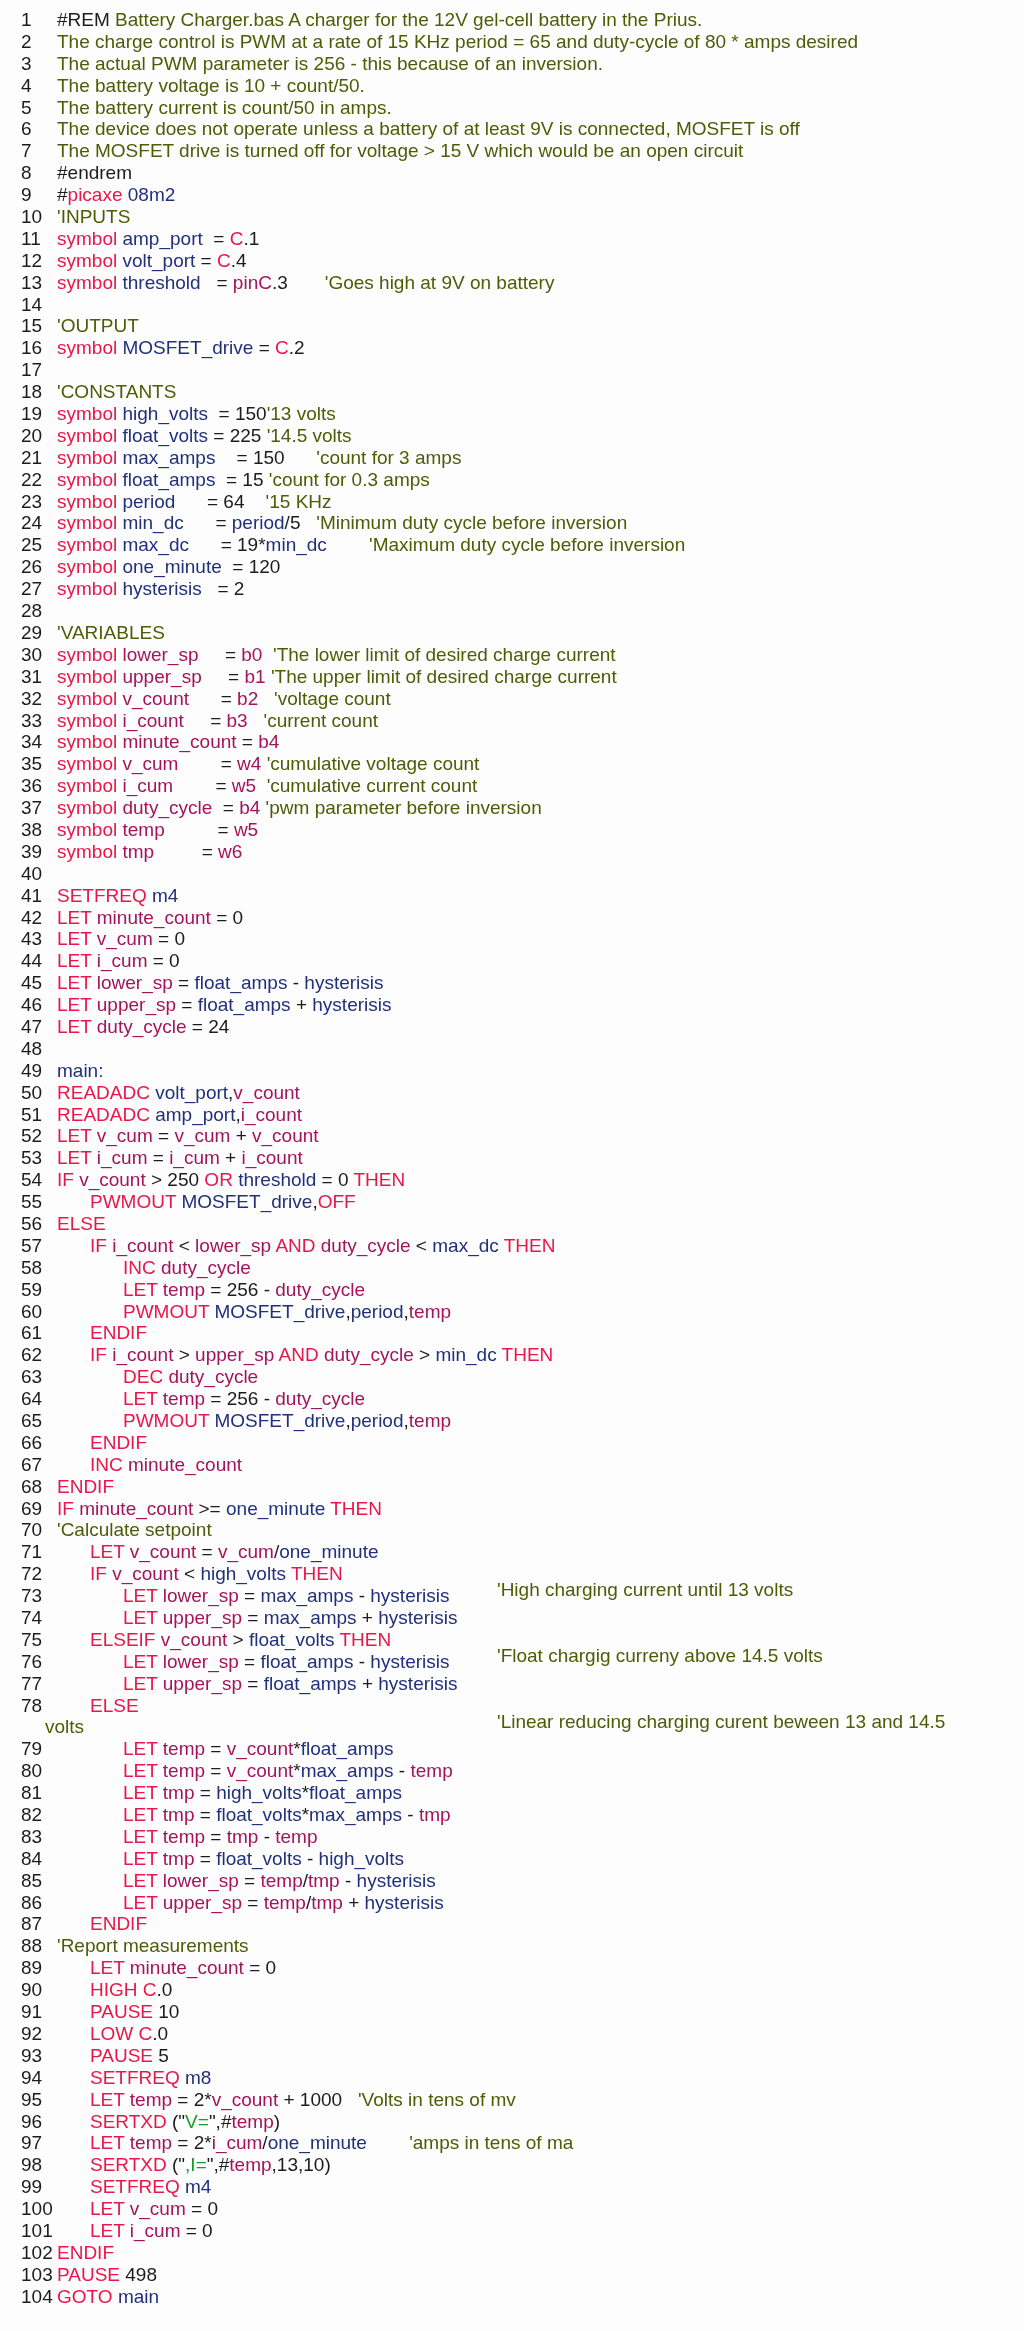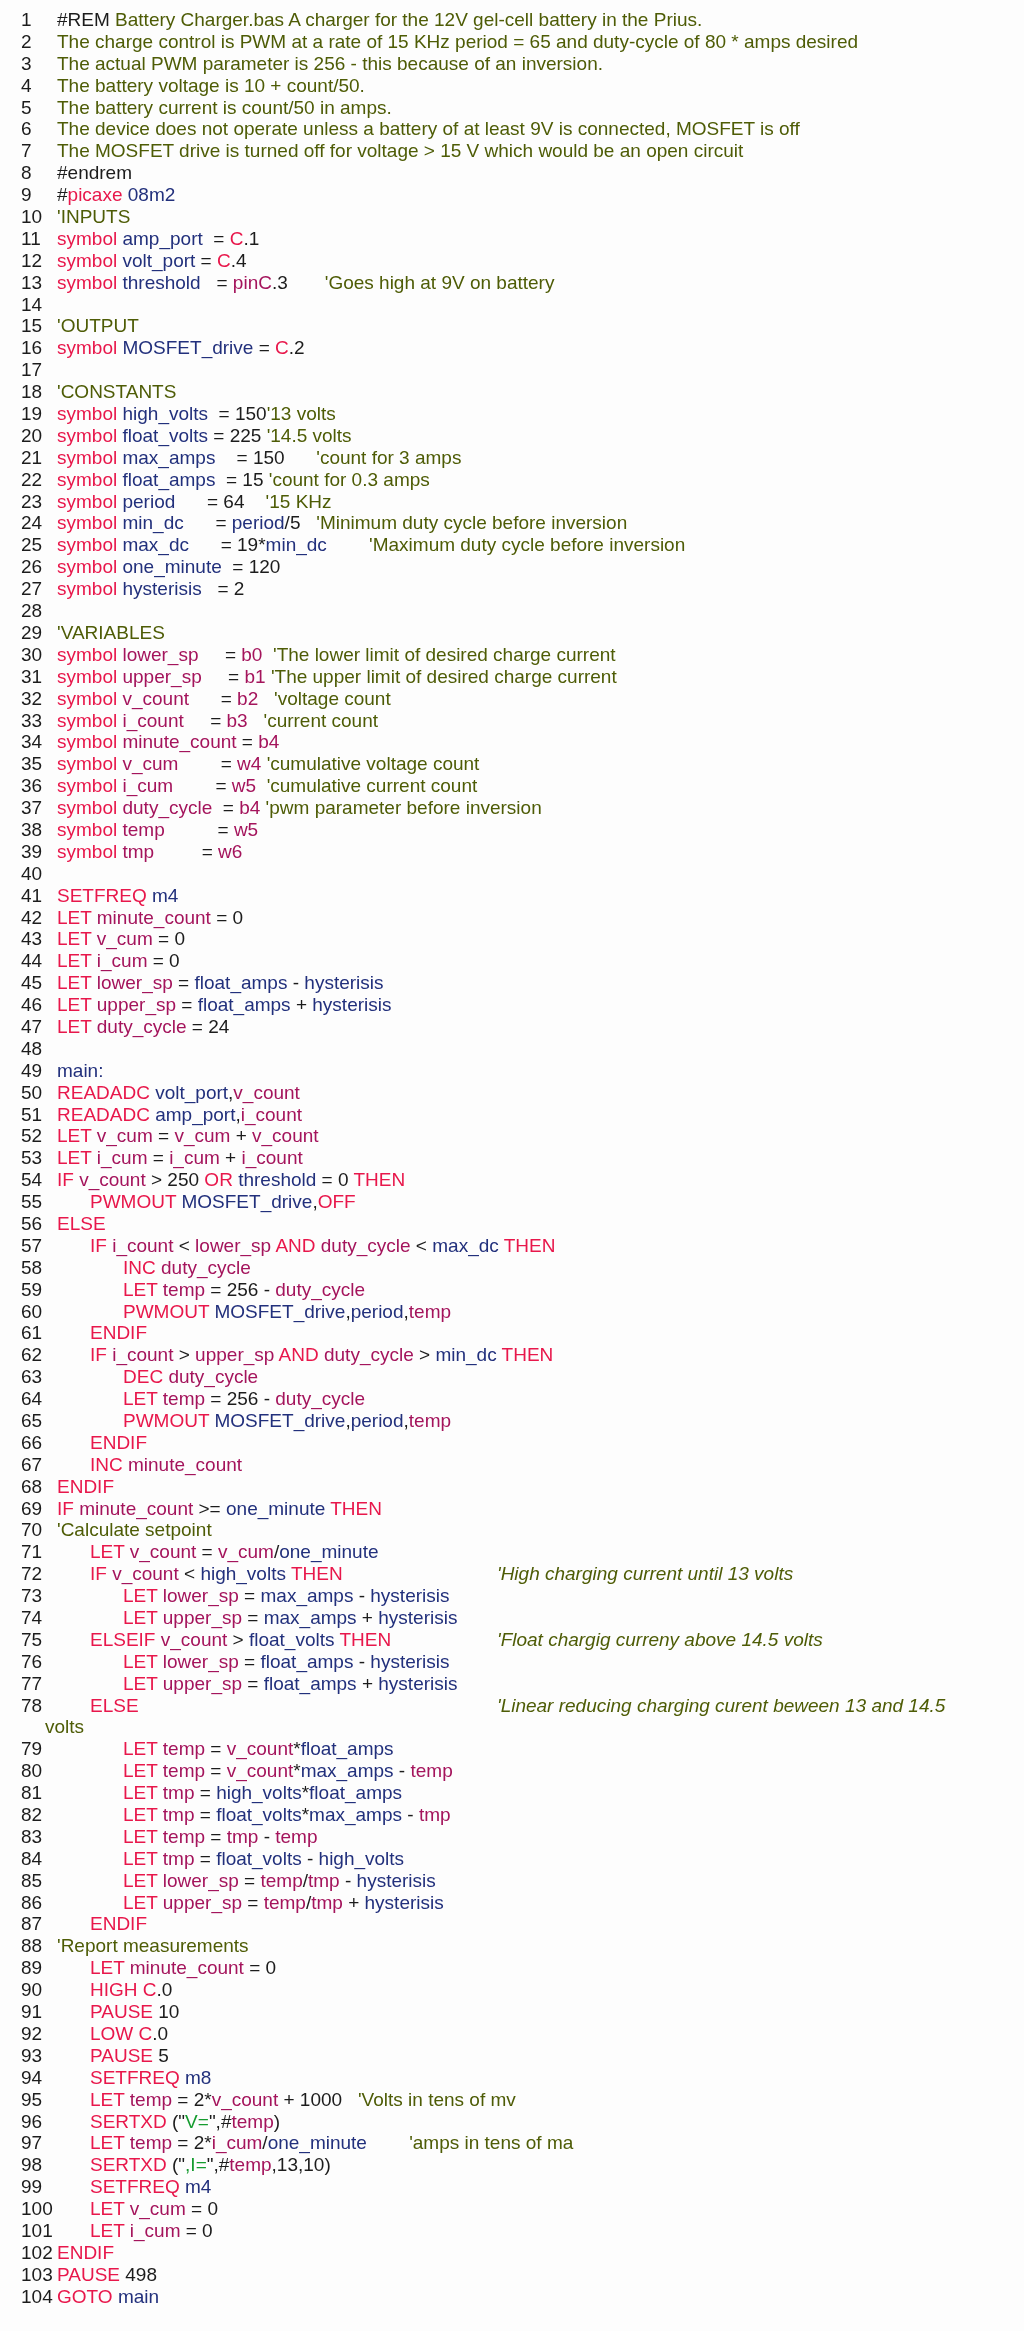--- a/index.html
+++ b/index.html
@@ -25,18 +25,18 @@
     color: var(--text, #1c1c1c);
   }
   .cd { position: relative; flex: 1 1 auto; }
   .cd.wrap { margin-left: -12px; }
   .k { color: var(--keyword, #e8174b); }
   .d { color: var(--ident, #22307c); }
   .v { color: var(--variable, #a4145c); }
   .c { color: var(--comment, #4e5c06); }
   .s { color: var(--string, #149b2e); }
   .t { color: var(--text, #1c1c1c); }
-  .abs { position: absolute; left: 473px; top: 0; font-style: italic; }
+  .abs { position: absolute; left: 473px; top: 16px; }
 </style>
 </head>
 <body style="background: rgb(253, 253, 253);">
 
 <div id="listing"><div class="row"><span class="ln">1</span><span class="cd" style="padding-left: 0px;"><span class="t">#REM </span><span class="c">Battery Charger.bas A charger for the 12V gel-cell battery in the Prius.</span></span></div><div class="row"><span class="ln">2</span><span class="cd" style="padding-left: 0px;"><span class="c">The charge control is PWM at a rate of 15 KHz period = 65 and duty-cycle of 80 * amps desired</span></span></div><div class="row"><span class="ln">3</span><span class="cd" style="padding-left: 0px;"><span class="c">The actual PWM parameter is 256 - this because of an inversion.</span></span></div><div class="row"><span class="ln">4</span><span class="cd" style="padding-left: 0px;"><span class="c">The battery voltage is 10 + count/50.</span></span></div><div class="row"><span class="ln">5</span><span class="cd" style="padding-left: 0px;"><span class="c">The battery current is count/50 in amps.</span></span></div><div class="row"><span class="ln">6</span><span class="cd" style="padding-left: 0px;"><span class="c">The device does not operate unless a battery of at least 9V is connected, MOSFET is off</span></span></div><div class="row"><span class="ln">7</span><span class="cd" style="padding-left: 0px;"><span class="c">The MOSFET drive is turned off for voltage &gt; 15 V which would be an open circuit</span></span></div><div class="row"><span class="ln">8</span><span class="cd" style="padding-left: 0px;"><span class="t">#endrem</span></span></div><div class="row"><span class="ln">9</span><span class="cd" style="padding-left: 0px;"><span class="t">#</span><span class="k">picaxe</span><span class="t"> </span><span class="d">08m2</span></span></div><div class="row"><span class="ln">10</span><span class="cd" style="padding-left: 0px;"><span class="c">'INPUTS</span></span></div><div class="row"><span class="ln">11</span><span class="cd" style="padding-left: 0px;"><span class="k">symbol </span><span class="d">amp_port</span><span class="t">  = </span><span class="k">C</span><span class="t">.1</span></span></div><div class="row"><span class="ln">12</span><span class="cd" style="padding-left: 0px;"><span class="k">symbol </span><span class="d">volt_port</span><span class="t"> = </span><span class="k">C</span><span class="t">.4</span></span></div><div class="row"><span class="ln">13</span><span class="cd" style="padding-left: 0px;"><span class="k">symbol </span><span class="d">threshold</span><span class="t">   = </span><span class="v">pinC</span><span class="t">.3</span><span class="t">       </span><span class="c">'Goes high at 9V on battery</span></span></div><div class="row"><span class="ln">14</span><span class="cd" style="padding-left: 0px;"></span></div><div class="row"><span class="ln">15</span><span class="cd" style="padding-left: 0px;"><span class="c">'OUTPUT</span></span></div><div class="row"><span class="ln">16</span><span class="cd" style="padding-left: 0px;"><span class="k">symbol </span><span class="d">MOSFET_drive</span><span class="t"> = </span><span class="k">C</span><span class="t">.2</span></span></div><div class="row"><span class="ln">17</span><span class="cd" style="padding-left: 0px;"></span></div><div class="row"><span class="ln">18</span><span class="cd" style="padding-left: 0px;"><span class="c">'CONSTANTS</span></span></div><div class="row"><span class="ln">19</span><span class="cd" style="padding-left: 0px;"><span class="k">symbol </span><span class="d">high_volts</span><span class="t">  = 150</span><span class="c">'13 volts</span></span></div><div class="row"><span class="ln">20</span><span class="cd" style="padding-left: 0px;"><span class="k">symbol </span><span class="d">float_volts</span><span class="t"> = 225 </span><span class="c">'14.5 volts</span></span></div><div class="row"><span class="ln">21</span><span class="cd" style="padding-left: 0px;"><span class="k">symbol </span><span class="d">max_amps</span><span class="t">    = 150      </span><span class="c">'count for 3 amps</span></span></div><div class="row"><span class="ln">22</span><span class="cd" style="padding-left: 0px;"><span class="k">symbol </span><span class="d">float_amps</span><span class="t">  = 15 </span><span class="c">'count for 0.3 amps</span></span></div><div class="row"><span class="ln">23</span><span class="cd" style="padding-left: 0px;"><span class="k">symbol </span><span class="d">period</span><span class="t">      = 64    </span><span class="c">'15 KHz</span></span></div><div class="row"><span class="ln">24</span><span class="cd" style="padding-left: 0px;"><span class="k">symbol </span><span class="d">min_dc</span><span class="t">      = </span><span class="d">period</span><span class="t">/5   </span><span class="c">'Minimum duty cycle before inversion</span></span></div><div class="row"><span class="ln">25</span><span class="cd" style="padding-left: 0px;"><span class="k">symbol </span><span class="d">max_dc</span><span class="t">      = 19*</span><span class="d">min_dc</span><span class="t">        </span><span class="c">'Maximum duty cycle before inversion</span></span></div><div class="row"><span class="ln">26</span><span class="cd" style="padding-left: 0px;"><span class="k">symbol </span><span class="d">one_minute</span><span class="t">  = 120</span></span></div><div class="row"><span class="ln">27</span><span class="cd" style="padding-left: 0px;"><span class="k">symbol </span><span class="d">hysterisis</span><span class="t">   = 2</span></span></div><div class="row"><span class="ln">28</span><span class="cd" style="padding-left: 0px;"></span></div><div class="row"><span class="ln">29</span><span class="cd" style="padding-left: 0px;"><span class="c">'VARIABLES</span></span></div><div class="row"><span class="ln">30</span><span class="cd" style="padding-left: 0px;"><span class="k">symbol </span><span class="v">lower_sp</span><span class="t">     = </span><span class="v">b0</span><span class="t">  </span><span class="c">'The lower limit of desired charge current</span></span></div><div class="row"><span class="ln">31</span><span class="cd" style="padding-left: 0px;"><span class="k">symbol </span><span class="v">upper_sp</span><span class="t">     = </span><span class="v">b1</span><span class="t"> </span><span class="c">'The upper limit of desired charge current</span></span></div><div class="row"><span class="ln">32</span><span class="cd" style="padding-left: 0px;"><span class="k">symbol </span><span class="v">v_count</span><span class="t">      = </span><span class="v">b2</span><span class="t">   </span><span class="c">'voltage count</span></span></div><div class="row"><span class="ln">33</span><span class="cd" style="padding-left: 0px;"><span class="k">symbol </span><span class="v">i_count</span><span class="t">     = </span><span class="v">b3</span><span class="t">   </span><span class="c">'current count</span></span></div><div class="row"><span class="ln">34</span><span class="cd" style="padding-left: 0px;"><span class="k">symbol </span><span class="v">minute_count</span><span class="t"> = </span><span class="v">b4</span></span></div><div class="row"><span class="ln">35</span><span class="cd" style="padding-left: 0px;"><span class="k">symbol </span><span class="v">v_cum</span><span class="t">        = </span><span class="v">w4</span><span class="t"> </span><span class="c">'cumulative voltage count</span></span></div><div class="row"><span class="ln">36</span><span class="cd" style="padding-left: 0px;"><span class="k">symbol </span><span class="v">i_cum</span><span class="t">        = </span><span class="v">w5</span><span class="t">  </span><span class="c">'cumulative current count</span></span></div><div class="row"><span class="ln">37</span><span class="cd" style="padding-left: 0px;"><span class="k">symbol </span><span class="v">duty_cycle</span><span class="t">  = </span><span class="v">b4</span><span class="t"> </span><span class="c">'pwm parameter before inversion</span></span></div><div class="row"><span class="ln">38</span><span class="cd" style="padding-left: 0px;"><span class="k">symbol </span><span class="v">temp</span><span class="t">          = </span><span class="v">w5</span></span></div><div class="row"><span class="ln">39</span><span class="cd" style="padding-left: 0px;"><span class="k">symbol </span><span class="v">tmp</span><span class="t">         = </span><span class="v">w6</span></span></div><div class="row"><span class="ln">40</span><span class="cd" style="padding-left: 0px;"></span></div><div class="row"><span class="ln">41</span><span class="cd" style="padding-left: 0px;"><span class="k">SETFREQ </span><span class="d">m4</span></span></div><div class="row"><span class="ln">42</span><span class="cd" style="padding-left: 0px;"><span class="k">LET </span><span class="v">minute_count</span><span class="t"> = 0</span></span></div><div class="row"><span class="ln">43</span><span class="cd" style="padding-left: 0px;"><span class="k">LET </span><span class="v">v_cum</span><span class="t"> = 0</span></span></div><div class="row"><span class="ln">44</span><span class="cd" style="padding-left: 0px;"><span class="k">LET </span><span class="v">i_cum</span><span class="t"> = 0</span></span></div><div class="row"><span class="ln">45</span><span class="cd" style="padding-left: 0px;"><span class="k">LET </span><span class="v">lower_sp</span><span class="t"> = </span><span class="d">float_amps</span><span class="t"> - </span><span class="d">hysterisis</span></span></div><div class="row"><span class="ln">46</span><span class="cd" style="padding-left: 0px;"><span class="k">LET </span><span class="v">upper_sp</span><span class="t"> = </span><span class="d">float_amps</span><span class="t"> + </span><span class="d">hysterisis</span></span></div><div class="row"><span class="ln">47</span><span class="cd" style="padding-left: 0px;"><span class="k">LET </span><span class="v">duty_cycle</span><span class="t"> = 24</span></span></div><div class="row"><span class="ln">48</span><span class="cd" style="padding-left: 0px;"></span></div><div class="row"><span class="ln">49</span><span class="cd" style="padding-left: 0px;"><span class="d">main:</span></span></div><div class="row"><span class="ln">50</span><span class="cd" style="padding-left: 0px;"><span class="k">READADC </span><span class="d">volt_port</span><span class="t">,</span><span class="v">v_count</span></span></div><div class="row"><span class="ln">51</span><span class="cd" style="padding-left: 0px;"><span class="k">READADC </span><span class="d">amp_port</span><span class="t">,</span><span class="v">i_count</span></span></div><div class="row"><span class="ln">52</span><span class="cd" style="padding-left: 0px;"><span class="k">LET </span><span class="v">v_cum</span><span class="t"> = </span><span class="v">v_cum</span><span class="t"> + </span><span class="v">v_count</span></span></div><div class="row"><span class="ln">53</span><span class="cd" style="padding-left: 0px;"><span class="k">LET </span><span class="v">i_cum</span><span class="t"> = </span><span class="v">i_cum</span><span class="t"> + </span><span class="v">i_count</span></span></div><div class="row"><span class="ln">54</span><span class="cd" style="padding-left: 0px;"><span class="k">IF </span><span class="v">v_count</span><span class="t"> &gt; 250 </span><span class="k">OR </span><span class="d">threshold</span><span class="t"> = 0 </span><span class="k">THEN</span></span></div><div class="row"><span class="ln">55</span><span class="cd" style="padding-left: 33px;"><span class="k">PWMOUT </span><span class="d">MOSFET_drive</span><span class="t">,</span><span class="k">OFF</span></span></div><div class="row"><span class="ln">56</span><span class="cd" style="padding-left: 0px;"><span class="k">ELSE</span></span></div><div class="row"><span class="ln">57</span><span class="cd" style="padding-left: 33px;"><span class="k">IF </span><span class="v">i_count</span><span class="t"> &lt; </span><span class="v">lower_sp</span><span class="t"> </span><span class="k">AND </span><span class="v">duty_cycle</span><span class="t"> &lt; </span><span class="d">max_dc</span><span class="t"> </span><span class="k">THEN</span></span></div><div class="row"><span class="ln">58</span><span class="cd" style="padding-left: 66px;"><span class="k">INC </span><span class="v">duty_cycle</span></span></div><div class="row"><span class="ln">59</span><span class="cd" style="padding-left: 66px;"><span class="k">LET </span><span class="v">temp</span><span class="t"> = 256 - </span><span class="v">duty_cycle</span></span></div><div class="row"><span class="ln">60</span><span class="cd" style="padding-left: 66px;"><span class="k">PWMOUT </span><span class="d">MOSFET_drive</span><span class="t">,</span><span class="d">period</span><span class="t">,</span><span class="v">temp</span></span></div><div class="row"><span class="ln">61</span><span class="cd" style="padding-left: 33px;"><span class="k">ENDIF</span></span></div><div class="row"><span class="ln">62</span><span class="cd" style="padding-left: 33px;"><span class="k">IF </span><span class="v">i_count</span><span class="t"> &gt; </span><span class="v">upper_sp</span><span class="t"> </span><span class="k">AND </span><span class="v">duty_cycle</span><span class="t"> &gt; </span><span class="d">min_dc</span><span class="t"> </span><span class="k">THEN</span></span></div><div class="row"><span class="ln">63</span><span class="cd" style="padding-left: 66px;"><span class="k">DEC </span><span class="v">duty_cycle</span></span></div><div class="row"><span class="ln">64</span><span class="cd" style="padding-left: 66px;"><span class="k">LET </span><span class="v">temp</span><span class="t"> = 256 - </span><span class="v">duty_cycle</span></span></div><div class="row"><span class="ln">65</span><span class="cd" style="padding-left: 66px;"><span class="k">PWMOUT </span><span class="d">MOSFET_drive</span><span class="t">,</span><span class="d">period</span><span class="t">,</span><span class="v">temp</span></span></div><div class="row"><span class="ln">66</span><span class="cd" style="padding-left: 33px;"><span class="k">ENDIF</span></span></div><div class="row"><span class="ln">67</span><span class="cd" style="padding-left: 33px;"><span class="k">INC </span><span class="v">minute_count</span></span></div><div class="row"><span class="ln">68</span><span class="cd" style="padding-left: 0px;"><span class="k">ENDIF</span></span></div><div class="row"><span class="ln">69</span><span class="cd" style="padding-left: 0px;"><span class="k">IF </span><span class="v">minute_count</span><span class="t"> &gt;= </span><span class="d">one_minute</span><span class="t"> </span><span class="k">THEN</span></span></div><div class="row"><span class="ln">70</span><span class="cd" style="padding-left: 0px;"><span class="c">'Calculate setpoint</span></span></div><div class="row"><span class="ln">71</span><span class="cd" style="padding-left: 33px;"><span class="k">LET </span><span class="v">v_count</span><span class="t"> = </span><span class="v">v_cum</span><span class="t">/</span><span class="d">one_minute</span></span></div><div class="row"><span class="ln">72</span><span class="cd" style="padding-left: 33px;"><span class="k">IF </span><span class="v">v_count</span><span class="t"> &lt; </span><span class="d">high_volts</span><span class="t"> </span><span class="k">THEN</span><span class="c abs" style="left: 440px;">'High charging current until 13 volts</span></span></div><div class="row"><span class="ln">73</span><span class="cd" style="padding-left: 66px;"><span class="k">LET </span><span class="v">lower_sp</span><span class="t"> = </span><span class="d">max_amps</span><span class="t"> - </span><span class="d">hysterisis</span></span></div><div class="row"><span class="ln">74</span><span class="cd" style="padding-left: 66px;"><span class="k">LET </span><span class="v">upper_sp</span><span class="t"> = </span><span class="d">max_amps</span><span class="t"> + </span><span class="d">hysterisis</span></span></div><div class="row"><span class="ln">75</span><span class="cd" style="padding-left: 33px;"><span class="k">ELSEIF </span><span class="v">v_count</span><span class="t"> &gt; </span><span class="d">float_volts</span><span class="t"> </span><span class="k">THEN</span><span class="c abs" style="left: 440px;">'Float chargig curreny above 14.5 volts</span></span></div><div class="row"><span class="ln">76</span><span class="cd" style="padding-left: 66px;"><span class="k">LET </span><span class="v">lower_sp</span><span class="t"> = </span><span class="d">float_amps</span><span class="t"> - </span><span class="d">hysterisis</span></span></div><div class="row"><span class="ln">77</span><span class="cd" style="padding-left: 66px;"><span class="k">LET </span><span class="v">upper_sp</span><span class="t"> = </span><span class="d">float_amps</span><span class="t"> + </span><span class="d">hysterisis</span></span></div><div class="row"><span class="ln">78</span><span class="cd" style="padding-left: 33px;"><span class="k">ELSE</span><span class="c abs" style="left: 440px;">'Linear reducing charging curent beween 13 and 14.5</span></span></div><div class="row"><span class="ln"></span><span class="cd wrap" style="padding-left: 0px;"><span class="c">volts</span></span></div><div class="row"><span class="ln">79</span><span class="cd" style="padding-left: 66px;"><span class="k">LET </span><span class="v">temp</span><span class="t"> = </span><span class="v">v_count</span><span class="t">*</span><span class="d">float_amps</span></span></div><div class="row"><span class="ln">80</span><span class="cd" style="padding-left: 66px;"><span class="k">LET </span><span class="v">temp</span><span class="t"> = </span><span class="v">v_count</span><span class="t">*</span><span class="d">max_amps</span><span class="t"> - </span><span class="v">temp</span></span></div><div class="row"><span class="ln">81</span><span class="cd" style="padding-left: 66px;"><span class="k">LET </span><span class="v">tmp</span><span class="t"> = </span><span class="d">high_volts</span><span class="t">*</span><span class="d">float_amps</span></span></div><div class="row"><span class="ln">82</span><span class="cd" style="padding-left: 66px;"><span class="k">LET </span><span class="v">tmp</span><span class="t"> = </span><span class="d">float_volts</span><span class="t">*</span><span class="d">max_amps</span><span class="t"> - </span><span class="v">tmp</span></span></div><div class="row"><span class="ln">83</span><span class="cd" style="padding-left: 66px;"><span class="k">LET </span><span class="v">temp</span><span class="t"> = </span><span class="v">tmp</span><span class="t"> - </span><span class="v">temp</span></span></div><div class="row"><span class="ln">84</span><span class="cd" style="padding-left: 66px;"><span class="k">LET </span><span class="v">tmp</span><span class="t"> = </span><span class="d">float_volts</span><span class="t"> - </span><span class="d">high_volts</span></span></div><div class="row"><span class="ln">85</span><span class="cd" style="padding-left: 66px;"><span class="k">LET </span><span class="v">lower_sp</span><span class="t"> = </span><span class="v">temp</span><span class="t">/</span><span class="v">tmp</span><span class="t"> - </span><span class="d">hysterisis</span></span></div><div class="row"><span class="ln">86</span><span class="cd" style="padding-left: 66px;"><span class="k">LET </span><span class="v">upper_sp</span><span class="t"> = </span><span class="v">temp</span><span class="t">/</span><span class="v">tmp</span><span class="t"> + </span><span class="d">hysterisis</span></span></div><div class="row"><span class="ln">87</span><span class="cd" style="padding-left: 33px;"><span class="k">ENDIF</span></span></div><div class="row"><span class="ln">88</span><span class="cd" style="padding-left: 0px;"><span class="c">'Report measurements</span></span></div><div class="row"><span class="ln">89</span><span class="cd" style="padding-left: 33px;"><span class="k">LET </span><span class="v">minute_count</span><span class="t"> = 0</span></span></div><div class="row"><span class="ln">90</span><span class="cd" style="padding-left: 33px;"><span class="k">HIGH </span><span class="k">C</span><span class="t">.0</span></span></div><div class="row"><span class="ln">91</span><span class="cd" style="padding-left: 33px;"><span class="k">PAUSE </span><span class="t">10</span></span></div><div class="row"><span class="ln">92</span><span class="cd" style="padding-left: 33px;"><span class="k">LOW </span><span class="k">C</span><span class="t">.0</span></span></div><div class="row"><span class="ln">93</span><span class="cd" style="padding-left: 33px;"><span class="k">PAUSE </span><span class="t">5</span></span></div><div class="row"><span class="ln">94</span><span class="cd" style="padding-left: 33px;"><span class="k">SETFREQ </span><span class="d">m8</span></span></div><div class="row"><span class="ln">95</span><span class="cd" style="padding-left: 33px;"><span class="k">LET </span><span class="v">temp</span><span class="t"> = 2*</span><span class="v">v_count</span><span class="t"> + 1000   </span><span class="c">'Volts in tens of mv</span></span></div><div class="row"><span class="ln">96</span><span class="cd" style="padding-left: 33px;"><span class="k">SERTXD </span><span class="t">("</span><span class="s">V=</span><span class="t">",#</span><span class="v">temp</span><span class="t">)</span></span></div><div class="row"><span class="ln">97</span><span class="cd" style="padding-left: 33px;"><span class="k">LET </span><span class="v">temp</span><span class="t"> = 2*</span><span class="v">i_cum</span><span class="t">/</span><span class="d">one_minute</span><span class="t">        </span><span class="c">'amps in tens of ma</span></span></div><div class="row"><span class="ln">98</span><span class="cd" style="padding-left: 33px;"><span class="k">SERTXD </span><span class="t">("</span><span class="s">,I=</span><span class="t">",#</span><span class="v">temp</span><span class="t">,13,10)</span></span></div><div class="row"><span class="ln">99</span><span class="cd" style="padding-left: 33px;"><span class="k">SETFREQ </span><span class="d">m4</span></span></div><div class="row"><span class="ln">100</span><span class="cd" style="padding-left: 33px;"><span class="k">LET </span><span class="v">v_cum</span><span class="t"> = 0</span></span></div><div class="row"><span class="ln">101</span><span class="cd" style="padding-left: 33px;"><span class="k">LET </span><span class="v">i_cum</span><span class="t"> = 0</span></span></div><div class="row"><span class="ln">102</span><span class="cd" style="padding-left: 0px;"><span class="k">ENDIF</span></span></div><div class="row"><span class="ln">103</span><span class="cd" style="padding-left: 0px;"><span class="k">PAUSE </span><span class="t">498</span></span></div><div class="row"><span class="ln">104</span><span class="cd" style="padding-left: 0px;"><span class="k">GOTO </span><span class="d">main</span></span></div></div>
 
 </body></html>

